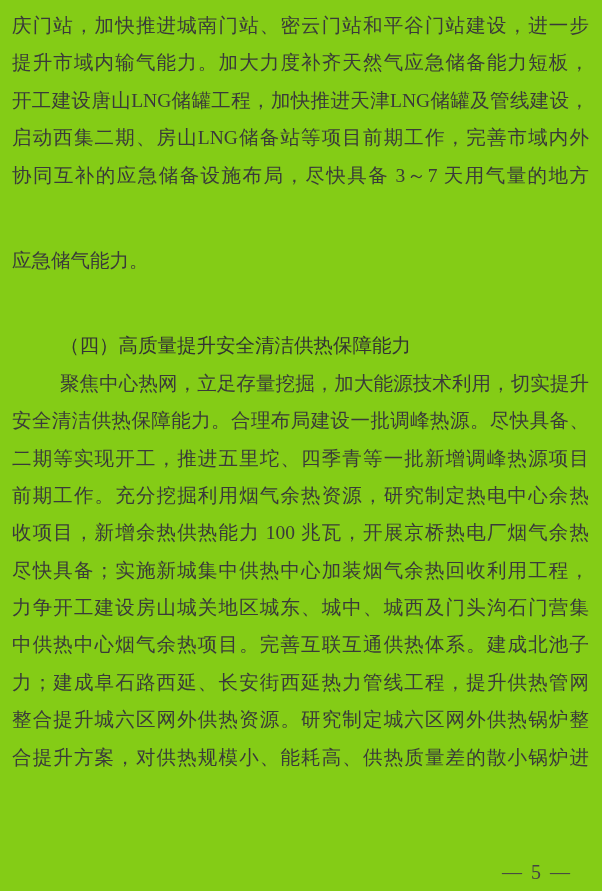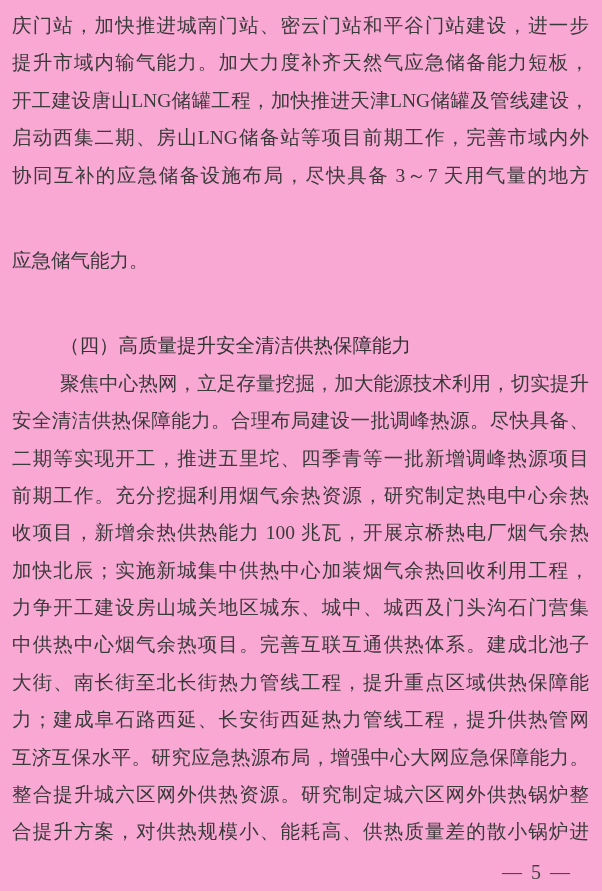--- a/index.html
+++ b/index.html
@@ -4,21 +4,21 @@
 <style>
   html, body {
     margin: 0;
     padding: 0;
     background: #ffffff;
   }
   .page {
     position: relative;
     width: 602px;
     height: 891px;
-    background: #f9a8d4;
+    background: #84cc16;
     overflow: hidden;
     font-family: "Liberation Serif", "DejaVu Serif", serif;
   }
   .text-block {
     position: absolute;
     left: 12px;
     top: 7px;
     width: 577px;
   }
   .line {
@@ -64,23 +64,21 @@
     <div class="line j">开工建设唐山LNG储罐工程，加快推进天津LNG储罐及管线建设，</div>
     <div class="line j">启动西集二期、房山LNG储备站等项目前期工作，完善市域内外</div>
     <div class="line j">协同互补的应急储备设施布局，尽快具备 3～7 天用气量的地方</div>
     <div class="line plain">应急储气能力。</div>
     <div class="line plain heading">（四）高质量提升安全清洁供热保障能力</div>
     <div class="line j indent">聚焦中心热网，立足存量挖掘，加大能源技术利用，切实提升</div>
     <div class="line j">安全清洁供热保障能力。合理布局建设一批调峰热源。尽快具备、</div>
     <div class="line j">二期等实现开工，推进五里坨、四季青等一批新增调峰热源项目</div>
     <div class="line j">前期工作。充分挖掘利用烟气余热资源，研究制定热电中心余热</div>
     <div class="line j">收项目，新增余热供热能力 100 兆瓦，开展京桥热电厂烟气余热</div>
-    <div class="line j">加快北辰；实施新城集中供热中心加装烟气余热回收利用工程，</div>
+    <div class="line j">尽快具备；实施新城集中供热中心加装烟气余热回收利用工程，</div>
     <div class="line j">力争开工建设房山城关地区城东、城中、城西及门头沟石门营集</div>
     <div class="line j">中供热中心烟气余热项目。完善互联互通供热体系。建成北池子</div>
-    <div class="line j">大街、南长街至北长街热力管线工程，提升重点区域供热保障能</div>
     <div class="line j">力；建成阜石路西延、长安街西延热力管线工程，提升供热管网</div>
-    <div class="line j">互济互保水平。研究应急热源布局，增强中心大网应急保障能力。</div>
     <div class="line j">整合提升城六区网外供热资源。研究制定城六区网外供热锅炉整</div>
     <div class="line j">合提升方案，对供热规模小、能耗高、供热质量差的散小锅炉进</div>
   </div>
   <div class="footer">— 5 —</div>
 </div>
 
 </body></html>

